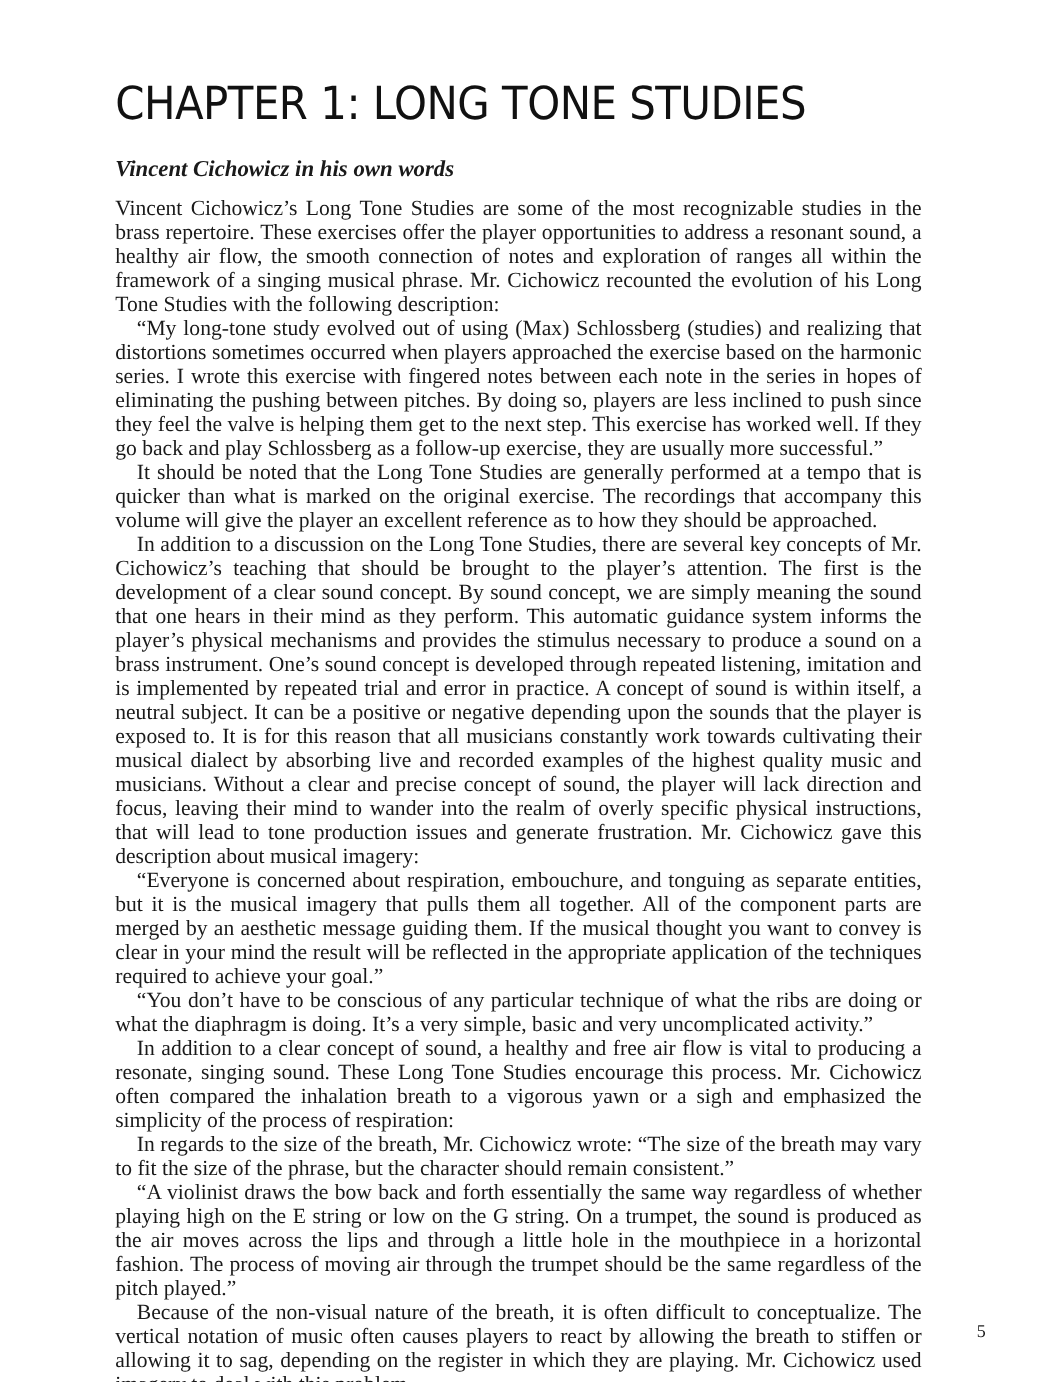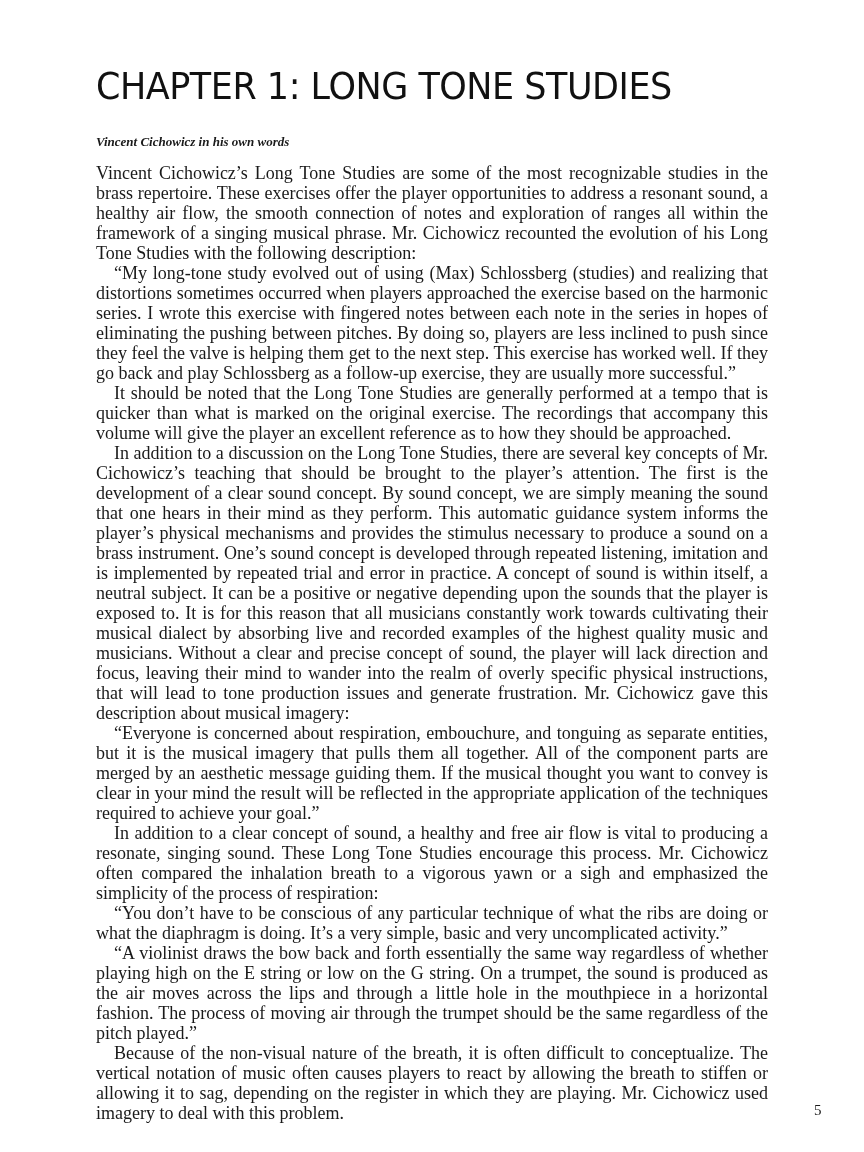--- a/index.html
+++ b/index.html
@@ -29,21 +29,21 @@
       transform: scaleX(0.92);
       transform-origin: left top;
     }
     .subtitle {
       position: absolute;
       left: 96px;
       top: 130px;
       margin: 0;
       font-family: "Liberation Serif", serif;
       font-style: italic;
-      font-size: 13px;
+      font-size: 19px;
       line-height: 24px;
       color: #1a1a1a;
     }
     .body-text {
       position: absolute;
       left: 96px;
       top: 163px;
       width: 672px;
       font-family: "Liberation Serif", serif;
       font-size: 18px;
@@ -75,19 +75,20 @@
 <h1 class="chapter-title">CHAPTER 1: LONG TONE STUDIES</h1>
 
 <h2 class="subtitle">Vincent Cichowicz in his own words</h2>
 
 <div class="body-text">
   <p class="first">Vincent Cichowicz’s Long Tone Studies are some of the most recognizable studies in the brass repertoire. These exercises offer the player opportunities to address a resonant sound, a healthy air flow, the smooth connection of notes and exploration of ranges all within the framework of a singing musical phrase. Mr. Cichowicz recounted the evolution of his Long Tone Studies with the following description:</p>
   <p>“My long-tone study evolved out of using (Max) Schlossberg (studies) and realizing that distortions sometimes occurred when players approached the exercise based on the harmonic series. I wrote this exercise with fingered notes between each note in the series in hopes of eliminating the pushing between pitches. By doing so, players are less inclined to push since they feel the valve is helping them get to the next step. This exercise has worked well. If they go back and play Schlossberg as a follow-up exercise, they are usually more successful.”</p>
   <p>It should be noted that the Long Tone Studies are generally performed at a tempo that is quicker than what is marked on the original exercise. The recordings that accompany this volume will give the player an excellent reference as to how they should be approached.</p>
   <p>In addition to a discussion on the Long Tone Studies, there are several key concepts of Mr. Cichowicz’s teaching that should be brought to the player’s attention. The first is the development of a clear sound concept. By sound concept, we are simply meaning the sound that one hears in their mind as they perform. This automatic guidance system informs the player’s physical mechanisms and provides the stimulus necessary to produce a sound on a brass instrument. One’s sound concept is developed through repeated listening, imitation and is implemented by repeated trial and error in practice. A concept of sound is within itself, a neutral subject. It can be a positive or negative depending upon the sounds that the player is exposed to. It is for this reason that all musicians constantly work towards cultivating their musical dialect by absorbing live and recorded examples of the highest quality music and musicians. Without a clear and precise concept of sound, the player will lack direction and focus, leaving their mind to wander into the realm of overly specific physical instructions, that will lead to tone production issues and generate frustration. Mr. Cichowicz gave this description about musical imagery:</p>
   <p>“Everyone is concerned about respiration, embouchure, and tonguing as separate entities, but it is the musical imagery that pulls them all together. All of the component parts are merged by an aesthetic message guiding them. If the musical thought you want to convey is clear in your mind the result will be reflected in the appropriate application of the techniques required to achieve your goal.”</p>
+  <p>“You don’t have to be conscious of any particular technique of what the ribs are doing or what the diaphragm is doing. It’s a very simple, basic and very uncomplicated activity.”</p>
   <p>In addition to a clear concept of sound, a healthy and free air flow is vital to producing a resonate, singing sound. These Long Tone Studies encourage this process. Mr. Cichowicz often compared the inhalation breath to a vigorous yawn or a sigh and emphasized the simplicity of the process of respiration:</p>
-  <p>“You don’t have to be conscious of any particular technique of what the ribs are doing or what the diaphragm is doing. It’s a very simple, basic and very uncomplicated activity.”</p>
+  <p>In regards to the size of the breath, Mr. Cichowicz wrote: “The size of the breath may vary to fit the size of the phrase, but the character should remain consistent.”</p>
   <p>“A violinist draws the bow back and forth essentially the same way regardless of whether playing high on the E string or low on the G string. On a trumpet, the sound is produced as the air moves across the lips and through a little hole in the mouthpiece in a horizontal fashion. The process of moving air through the trumpet should be the same regardless of the pitch played.”</p>
   <p>Because of the non-visual nature of the breath, it is often difficult to conceptualize. The vertical notation of music often causes players to react by allowing the breath to stiffen or allowing it to sag, depending on the register in which they are playing. Mr. Cichowicz used imagery to deal with this problem.</p>
 </div>
 
 <div class="page-number">5</div>
 
 </body></html>

